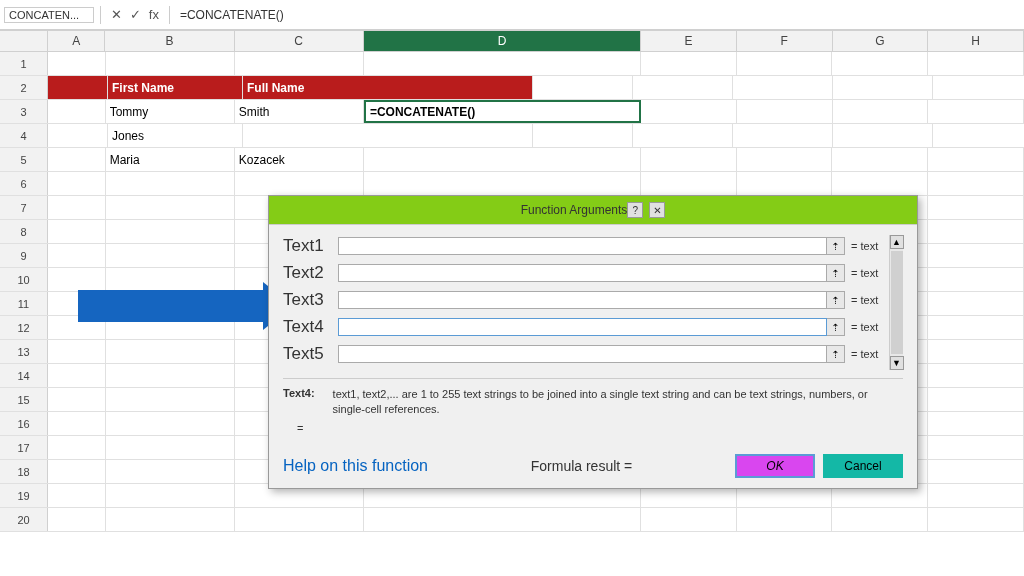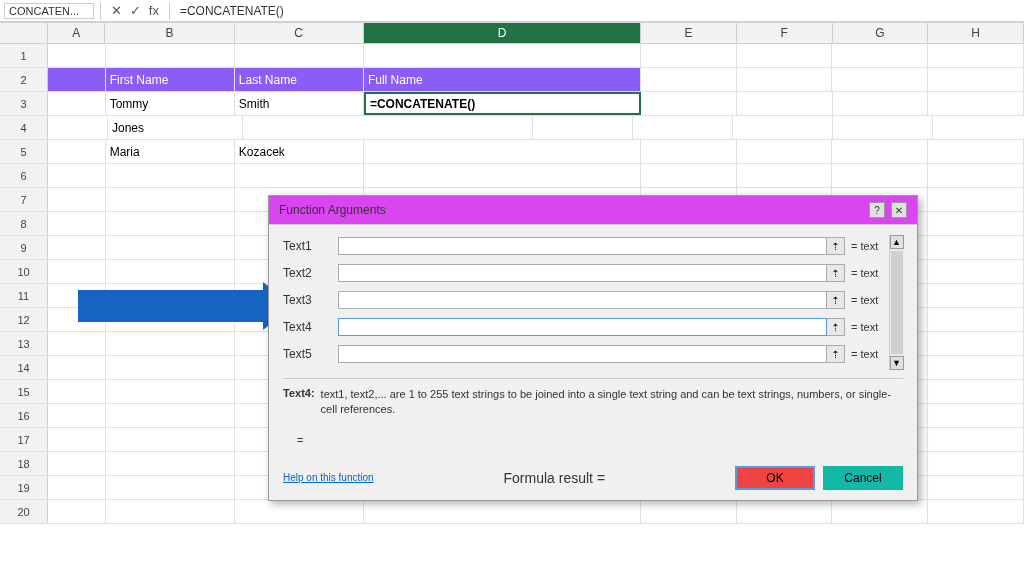--- a/index.html
+++ b/index.html
@@ -69,23 +69,23 @@
     .cell-b { width: 135px; }
     .cell-c { width: 135px; }
     .cell-d { width: 290px; background: #fff; }
     .cell-e { width: 100px; }
     .cell-f { width: 100px; }
     .cell-g { width: 100px; }
     .cell-h { width: 100px; }
 
     
     .header-cell {
-      background: #8b5cf6;
+      background: #b91c1c;
       color: white;
-      font-weight: normal;
+      font-weight: bold;
     }
 
     
     .cell-active {
       background: #fff;
       border: 2px solid #217346 !important;
     }
     .formula-text {
       font-weight: bold;
       font-size: 12px;
@@ -101,24 +101,24 @@
       position: absolute;
       top: 195px;
       left: 268px;
       width: 650px;
       background: #f0f0f0;
       border: 1px solid #999;
       box-shadow: 3px 3px 8px rgba(0,0,0,0.3);
       pointer-events: all;
     }
     .dialog-title-bar {
-      background: #d946ef;
+      background: #84cc16;
       padding: 6px 10px;
       display: flex;
-      justify-content: space-between;
+      justify-content: center;
       align-items: center;
       border-bottom: 1px solid #ccc;
     }
     .dialog-title-text {
       font-size: 12px;
       font-weight: normal;
       color: #333;
     }
     .dialog-title-btns {
       display: flex;
@@ -154,21 +154,21 @@
     }
     .arg-row {
       display: flex;
       align-items: center;
       margin-bottom: 5px;
       height: 22px;
     }
     .arg-label {
       width: 55px;
       text-align: left;
-      font-size: 12px;
+      font-size: 17px;
       color: #333;
       padding-right: 16px;
     }
     .arg-input-wrap {
       display: flex;
       align-items: center;
       flex: 1;
     }
     .arg-input {
       flex: 1;
@@ -230,22 +230,22 @@
       background: #ccc;
       margin: 8px 0;
     }
     .dialog-description {
       font-size: 11px;
       color: #333;
       margin-bottom: 6px;
     }
     .dialog-text4-desc {
       display: flex;
-      gap: 6px;
-      margin-bottom: 16px;
+      gap: 18px;
+      margin-bottom: 4px;
     }
     .text4-label {
       font-size: 11px;
       font-weight: bold;
       color: #333;
       white-space: nowrap;
     }
     .text4-desc {
       font-size: 11px;
       color: #333;
@@ -257,43 +257,43 @@
       margin: 4px 0;
       padding-left: 14px;
     }
     .dialog-footer {
       display: flex;
       justify-content: space-between;
       align-items: center;
       padding: 6px 14px 10px;
     }
     .help-link {
-      font-size: 10px;
+      font-size: 16px;
       color: #0563c1;
-      text-decoration: underline;
       cursor: pointer;
     }
     .dialog-buttons {
       display: flex;
       gap: 8px;
     }
     .dlg-btn {
       width: 80px;
       height: 24px;
       border: 5px solid #14b8a6;
       background: #14b8a6;
       font-size: 12px;
       cursor: pointer;
       display: flex;
       align-items: center;
       justify-content: center;
     }
     .dlg-btn.ok {
       border: 2px solid #5b9bd5;
-      background: #ef4444;
+      background: #d946ef;
+      font-style: italic;
     }
 
     
     .blue-arrow {
       position: absolute;
       left: 78px;
       top: 282px;
       display: flex;
       align-items: center;
     }
@@ -307,21 +307,21 @@
       height: 0;
       border-top: 24px solid transparent;
       border-bottom: 24px solid transparent;
       border-left: 30px solid #1565c0;
     }
 
     
     .formula-area {
       display: flex;
       align-items: center;
-      height: 22px;
+      height: 30px;
       background: white;
       border-bottom: 1px solid #d0d0d0;
       padding: 4px 4px;
     }
     .name-box {
       width: 90px;
       border: 1px solid #ccc;
       padding: 1px 4px;
       font-size: 11px;
       color: #333;
@@ -379,21 +379,20 @@
       <div class="cell cell-d"></div>
       <div class="cell cell-e"></div>
       <div class="cell cell-f"></div>
       <div class="cell cell-g"></div>
       <div class="cell cell-h"></div>
     </div>
     <div class="grid-row">
       <div class="row-num">2</div>
       <div class="cell cell-a header-cell"></div>
       <div class="cell cell-b header-cell">First Name</div>
-      <div class="cell cell-c header-cell">Last Name</div>
       <div class="cell cell-d header-cell">Full Name</div>
       <div class="cell cell-e"></div>
       <div class="cell cell-f"></div>
       <div class="cell cell-g"></div>
       <div class="cell cell-h"></div>
     </div>
     <div class="grid-row">
       <div class="row-num">3</div>
       <div class="cell cell-a"></div>
       <div class="cell cell-b">Tommy</div>

